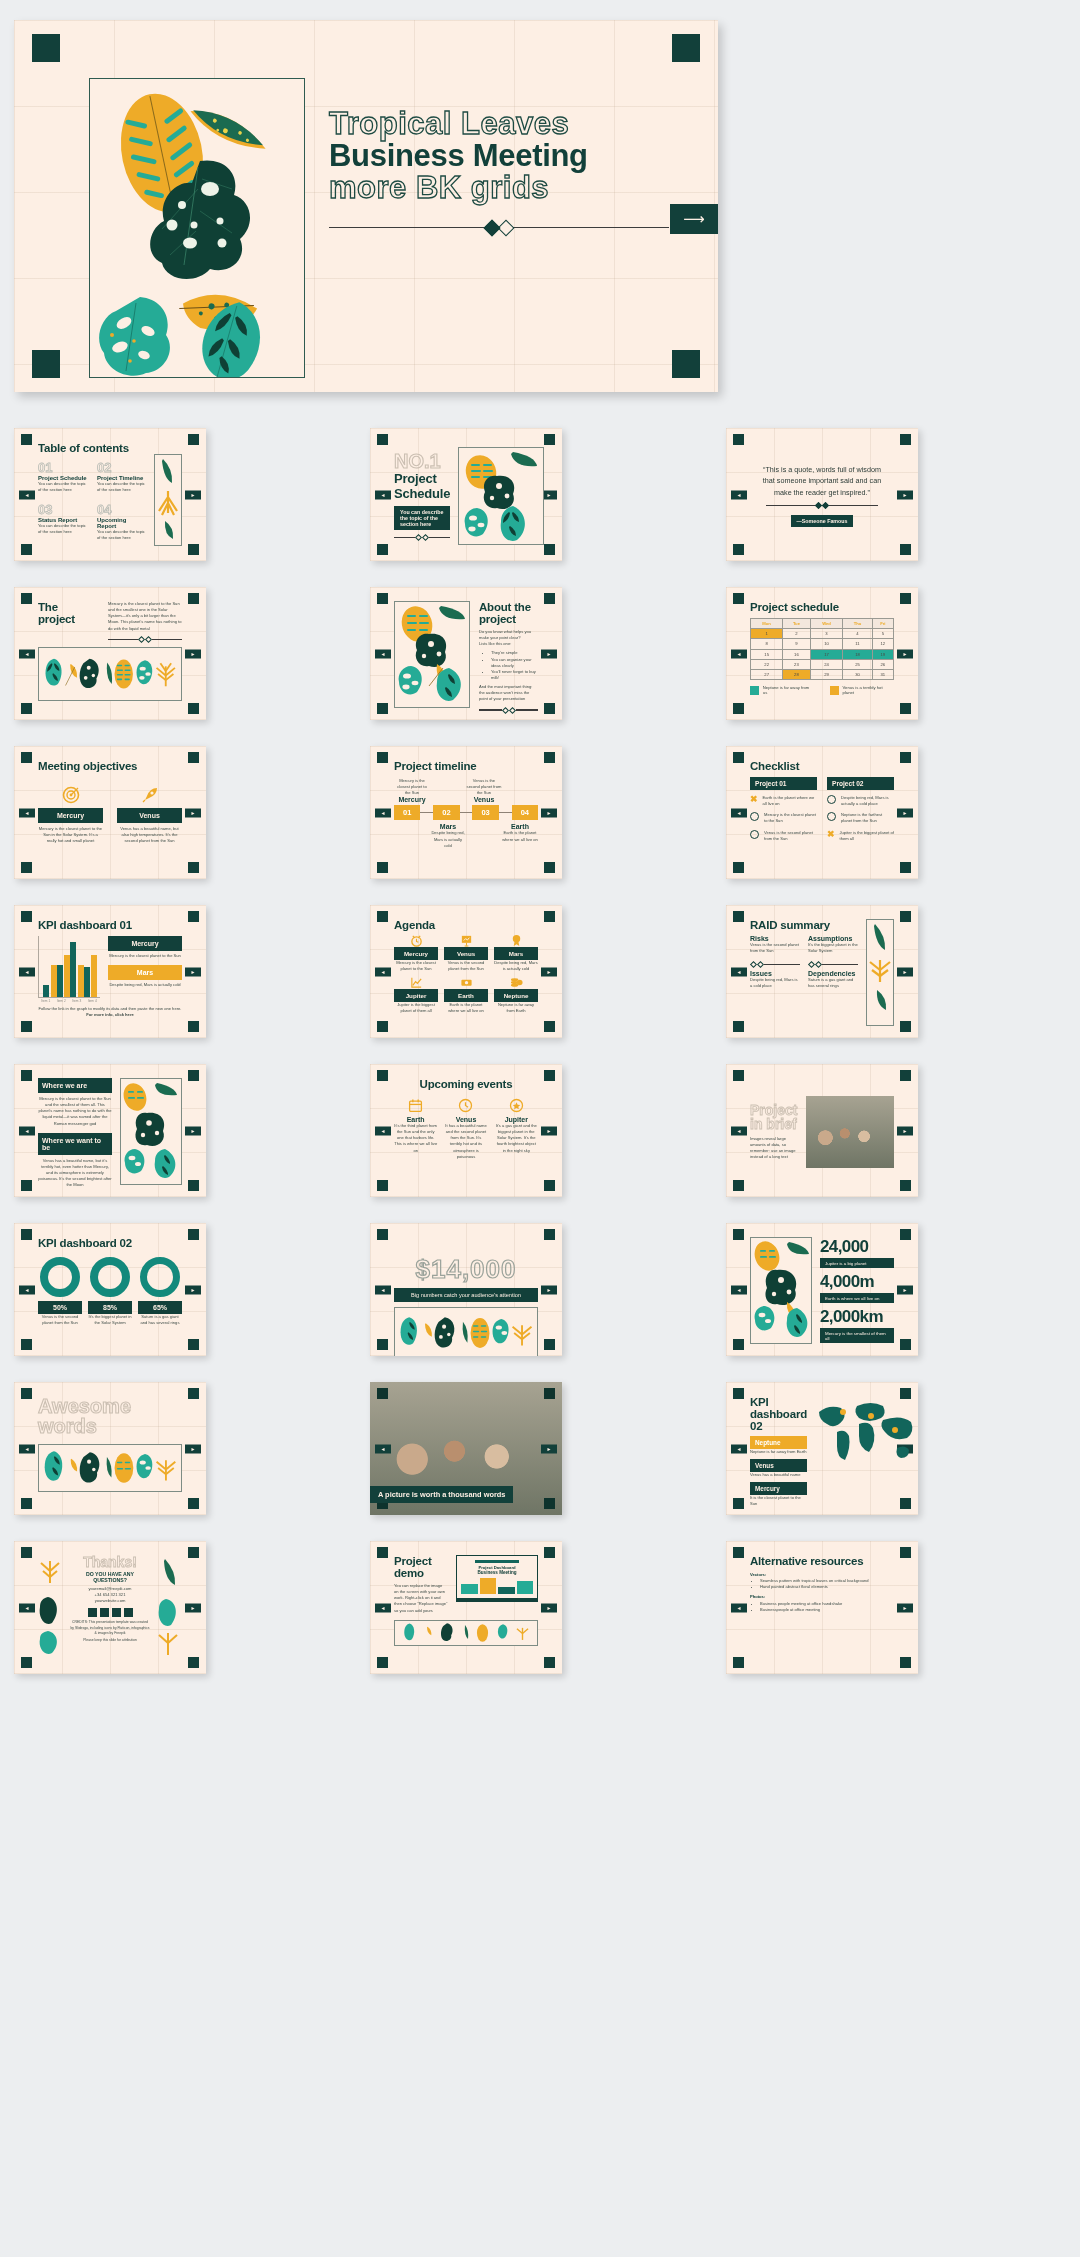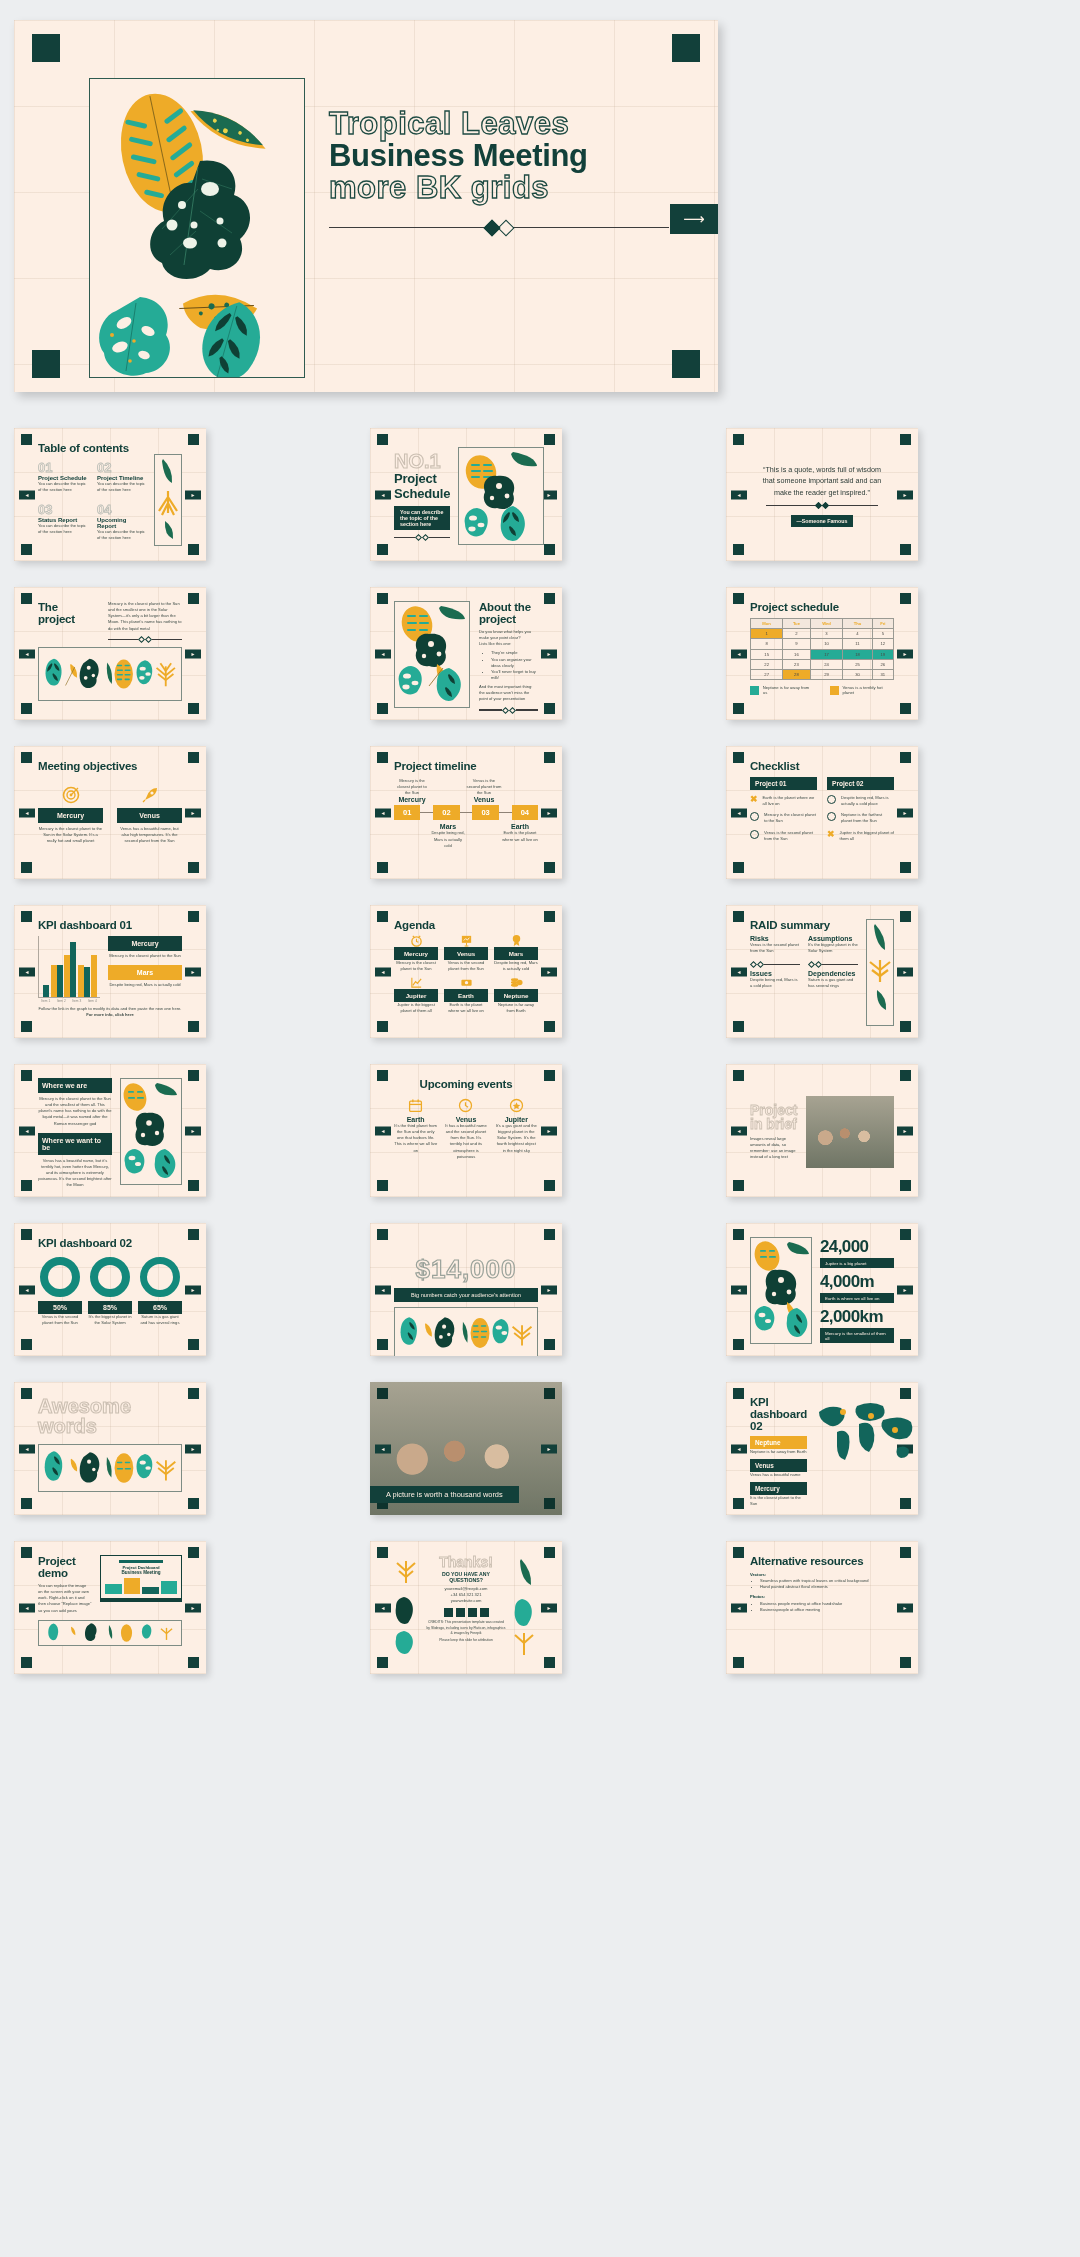--- a/index.html
+++ b/index.html
@@ -165,21 +165,21 @@
   .photo { background:#8a8d7f; position:relative; overflow:hidden; }
   .photo .p1 { position:absolute; inset:0;
     background:
       radial-gradient(circle at 22% 58%, #c9a98b 0 9%, transparent 9.5%),
       radial-gradient(circle at 44% 52%, #b98f6e 0 8%, transparent 8.5%),
       radial-gradient(circle at 66% 56%, #d8bda0 0 8%, transparent 8.5%),
       linear-gradient(#a7a392, #6f7565);
   }
   .photo-cap {
     position:absolute; left:0; bottom:12px; background:#12403a;
-    color:#fdefe4; font-size:7.4px; font-weight:normal; padding:4px 16px;
+    color:#fdefe4; font-size:7.4px; font-weight:bold; padding:4px 8px;
   }
 
   
   .soc { display:flex; gap:3px; justify-content:center; margin-top:4px; }
   .soc i { width:9px; height:9px; background:#12403a; display:block; }
 
   .bignum { font-size:17px; font-weight:bold; color:#12403a; letter-spacing:-.6px; }
   .bigbar { background:#12403a; color:#fdefe4; font-size:4.4px; padding:2.5px 5px; margin-top:1px; }
 
   .ghost {
@@ -1328,20 +1328,71 @@
   </div>
 
   <div class="thumb">
     <div class="gridlines"></div>
     <div class="corner c-tl"></div>
     <div class="corner c-tr"></div>
     <div class="corner c-bl"></div>
     <div class="corner c-br"></div>
     <div class="nav-l">◄</div>
     <div class="nav-r">►</div>
+    <div class="body" style="display:flex; gap:6px;">
+      <div style="width:26px;">
+        <svg width="24" height="104" viewBox="0 0 24 104" class="leaf">
+          <g stroke="#eeab28" stroke-width="2" fill="none">
+              <path d="M12 28 L12 6"></path>
+              <path d="M12 16 L3 8"></path>
+              <path d="M12 16 L21 8"></path>
+              <path d="M12 22 L5 16"></path>
+              <path d="M12 22 L19 16"></path>
+            </g>
+          <path d="M10 42 C20 44 22 58 14 68 C6 72 0 62 2 52 C2 46 5 43 10 42 Z" fill="#0f4035"></path>
+          <path d="M10 76 C20 78 22 90 14 98 C6 102 0 92 2 84 C2 79 5 77 10 76 Z" fill="#25ab96"></path>
+        </svg>
+      </div>
+      <div style="flex:1; text-align:center;">
+        <div class="ghost sm">Thanks!</div>
+        <div class="sm" style="font-size:5.2px; margin-top:2px;">DO YOU HAVE ANY QUESTIONS?</div>
+        <div class="tiny" style="margin-top:3px;">youremail@freepik.com</div>
+        <div class="tiny">+34 654 321 321</div>
+        <div class="tiny">yourwebsite.com</div>
+        <div class="soc">
+          <i></i>
+          <i></i>
+          <i></i>
+          <i></i>
+        </div>
+        <div class="tiny" style="margin-top:3px; font-size:3.4px;">CREDITS: This presentation template was created by Slidesgo, including icons by Flaticon, infographics &amp; images by Freepik</div>
+        <div class="tiny" style="margin-top:2px; font-size:3.4px;">Please keep this slide for attribution</div>
+      </div>
+      <div style="width:26px;">
+        <svg width="24" height="104" viewBox="0 0 24 104" class="leaf">
+          <path d="M9 4 q11 12 10 26 q-10 -5 -11 -24 Z" fill="#1b6b50"></path>
+          <path d="M10 44 C21 46 23 60 15 70 C7 74 1 64 3 54 C3 48 6 45 10 44 Z" fill="#25ab96"></path>
+          <g stroke="#eeab28" stroke-width="2" fill="none">
+              <path d="M12 100 L12 78"></path>
+              <path d="M12 88 L3 80"></path>
+              <path d="M12 88 L21 80"></path>
+            </g>
+        </svg>
+      </div>
+    </div>
+  </div>
+
+  <div class="thumb">
+    <div class="gridlines"></div>
+    <div class="corner c-tl"></div>
+    <div class="corner c-tr"></div>
+    <div class="corner c-bl"></div>
+    <div class="corner c-br"></div>
+    <div class="nav-l">◄</div>
+    <div class="nav-r">►</div>
     <div class="body">
       <div style="display:flex; gap:8px;">
         <div style="flex:1;">
           <div class="h1">Project demo</div>
           <div class="tiny" style="margin-top:4px;">You can replace the image on the screen with your own work. Right-click on it and then choose “Replace image” so you can add yours</div>
         </div>
         <div style="width:82px;">
           <div style="border:1.4px solid #12403a; background:#fdefe4; padding:4px;">
             <div style="background:#12655b; height:3px; width:60%; margin:0 auto 2px;"></div>
             <div class="sm" style="font-size:4.2px; text-align:center;">Project Dashboard</div>
@@ -1387,71 +1438,20 @@
   </div>
 
   <div class="thumb">
     <div class="gridlines"></div>
     <div class="corner c-tl"></div>
     <div class="corner c-tr"></div>
     <div class="corner c-bl"></div>
     <div class="corner c-br"></div>
     <div class="nav-l">◄</div>
     <div class="nav-r">►</div>
-    <div class="body" style="display:flex; gap:6px;">
-      <div style="width:26px;">
-        <svg width="24" height="104" viewBox="0 0 24 104" class="leaf">
-          <g stroke="#eeab28" stroke-width="2" fill="none">
-              <path d="M12 28 L12 6"></path>
-              <path d="M12 16 L3 8"></path>
-              <path d="M12 16 L21 8"></path>
-              <path d="M12 22 L5 16"></path>
-              <path d="M12 22 L19 16"></path>
-            </g>
-          <path d="M10 42 C20 44 22 58 14 68 C6 72 0 62 2 52 C2 46 5 43 10 42 Z" fill="#0f4035"></path>
-          <path d="M10 76 C20 78 22 90 14 98 C6 102 0 92 2 84 C2 79 5 77 10 76 Z" fill="#25ab96"></path>
-        </svg>
-      </div>
-      <div style="flex:1; text-align:center;">
-        <div class="ghost sm">Thanks!</div>
-        <div class="sm" style="font-size:5.2px; margin-top:2px;">DO YOU HAVE ANY QUESTIONS?</div>
-        <div class="tiny" style="margin-top:3px;">youremail@freepik.com</div>
-        <div class="tiny">+34 654 321 321</div>
-        <div class="tiny">yourwebsite.com</div>
-        <div class="soc">
-          <i></i>
-          <i></i>
-          <i></i>
-          <i></i>
-        </div>
-        <div class="tiny" style="margin-top:3px; font-size:3.4px;">CREDITS: This presentation template was created by Slidesgo, including icons by Flaticon, infographics &amp; images by Freepik</div>
-        <div class="tiny" style="margin-top:2px; font-size:3.4px;">Please keep this slide for attribution</div>
-      </div>
-      <div style="width:26px;">
-        <svg width="24" height="104" viewBox="0 0 24 104" class="leaf">
-          <path d="M9 4 q11 12 10 26 q-10 -5 -11 -24 Z" fill="#1b6b50"></path>
-          <path d="M10 44 C21 46 23 60 15 70 C7 74 1 64 3 54 C3 48 6 45 10 44 Z" fill="#25ab96"></path>
-          <g stroke="#eeab28" stroke-width="2" fill="none">
-              <path d="M12 100 L12 78"></path>
-              <path d="M12 88 L3 80"></path>
-              <path d="M12 88 L21 80"></path>
-            </g>
-        </svg>
-      </div>
-    </div>
-  </div>
-
-  <div class="thumb">
-    <div class="gridlines"></div>
-    <div class="corner c-tl"></div>
-    <div class="corner c-tr"></div>
-    <div class="corner c-bl"></div>
-    <div class="corner c-br"></div>
-    <div class="nav-l">◄</div>
-    <div class="nav-r">►</div>
     <div class="body">
       <div class="h1">Alternative resources</div>
       <div class="tiny" style="margin-top:5px; font-weight:bold; color:#12403a;">Vectors:</div>
       <ul style="margin-left:10px;">
         <li class="tiny">Seamless pattern with tropical leaves on critical background</li>
         <li class="tiny">Hand painted abstract floral elements</li>
       </ul>
       <div class="tiny" style="margin-top:4px; font-weight:bold; color:#12403a;">Photos:</div>
       <ul style="margin-left:10px;">
         <li class="tiny">Business people meeting at office handshake</li>

